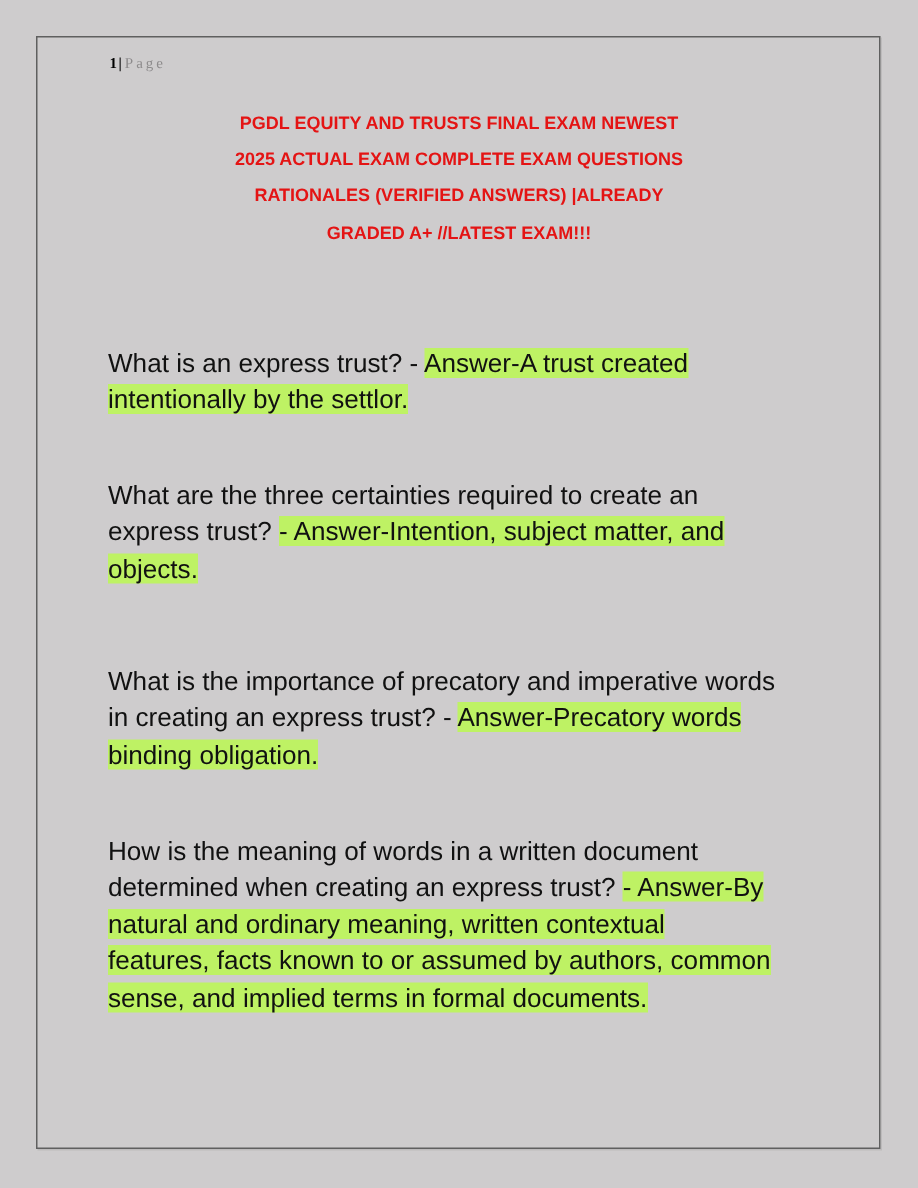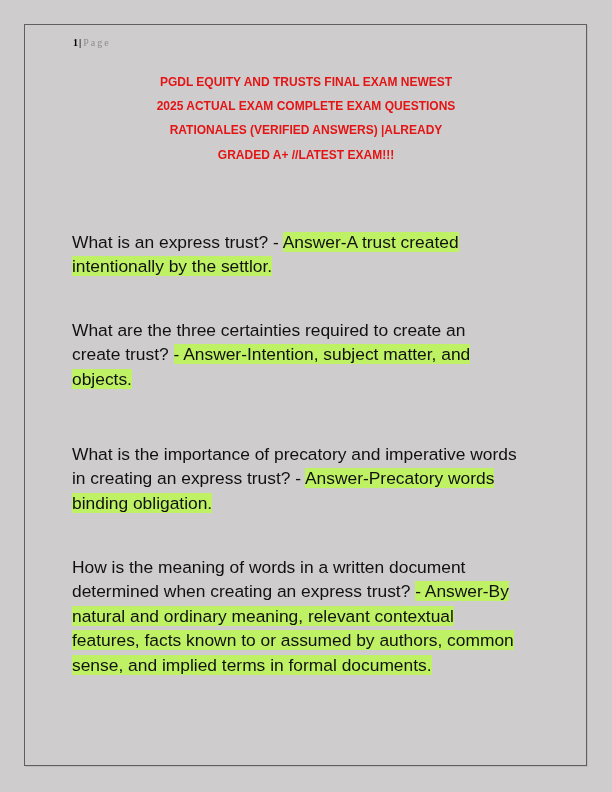--- a/index.html
+++ b/index.html
@@ -87,30 +87,30 @@
     <span class="tline">GRADED A+ //LATEST EXAM!!!</span>
   </div>
 
   <div class="qa" id="qa1">
     <span class="line"><span>What is an express trust? - </span><span class="hl">Answer-A trust created</span></span>
     <span class="line"><span class="hl">intentionally by the settlor.</span></span>
   </div>
 
   <div class="qa" id="qa2">
     <span class="line"><span>What are the three certainties required to create an</span></span>
-    <span class="line"><span>create trust? </span><span class="hl">- Answer-Intention, subject matter, and</span></span>
+    <span class="line"><span>express trust? </span><span class="hl">- Answer-Intention, subject matter, and</span></span>
     <span class="line"><span class="hl">objects.</span></span>
   </div>
 
   <div class="qa" id="qa3">
     <span class="line"><span>What is the importance of precatory and imperative words</span></span>
     <span class="line"><span>in creating an express trust? - </span><span class="hl">Answer-Precatory words</span></span>
     <span class="line"><span class="hl">binding obligation.</span></span>
   </div>
 
   <div class="qa" id="qa4">
     <span class="line"><span>How is the meaning of words in a written document</span></span>
     <span class="line"><span>determined when creating an express trust? </span><span class="hl">- Answer-By</span></span>
-    <span class="line"><span class="hl">natural and ordinary meaning, relevant contextual</span></span>
+    <span class="line"><span class="hl">natural and ordinary meaning, written contextual</span></span>
     <span class="line"><span class="hl">features, facts known to or assumed by authors, common</span></span>
     <span class="line"><span class="hl">sense, and implied terms in formal documents.</span></span>
   </div>
 </div>
 
 </body></html>

